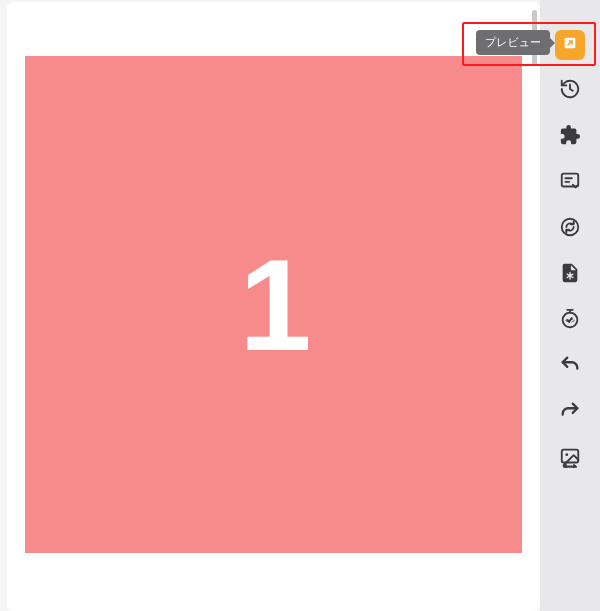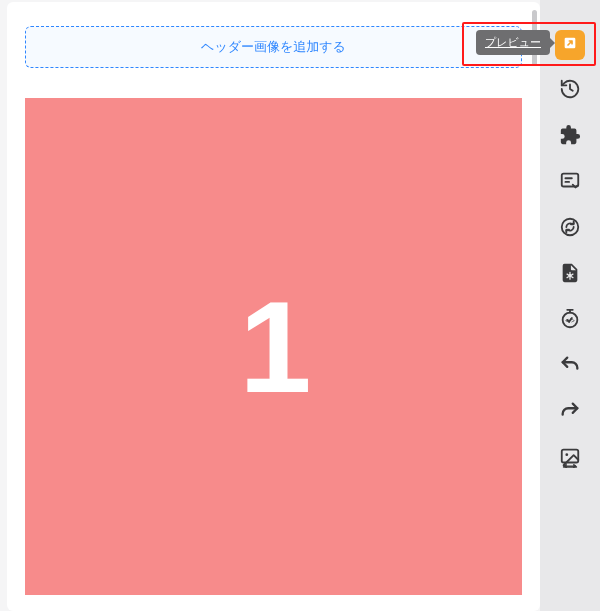--- a/index.html
+++ b/index.html
@@ -106,21 +106,20 @@
   .tooltip {
     position: absolute;
     right: 50px;
     top: 30px;
     background: #6e6e70;
     color: #ffffff;
     font-size: 11px;
     padding: 5px 9px;
     border-radius: 4px;
     white-space: nowrap;
-    text-decoration: underline;
   }
   .tooltip::after {
     content: "";
     position: absolute;
     right: -5px;
     top: 50%;
     transform: translateY(-50%);
     border-width: 5px 0 5px 5px;
     border-style: solid;
     border-color: transparent transparent transparent #6e6e70;
@@ -136,23 +135,20 @@
     border: 2.5px solid #ff1a1a;
     pointer-events: none;
     border-radius: 2px;
   }
 </style>
 </head>
 <body>
 
 <div class="main-panel">
   <div class="editor-card">
-    <div class="header-button">
-      <span>ヘッダー画像を追加する</span>
-    </div>
     <div class="image-block">
       <span class="image-number">1</span>
     </div>
     <div class="scroll-thumb"></div>
   </div>
 </div>
 
 <div class="right-bar">
 
   <div class="preview-btn">

